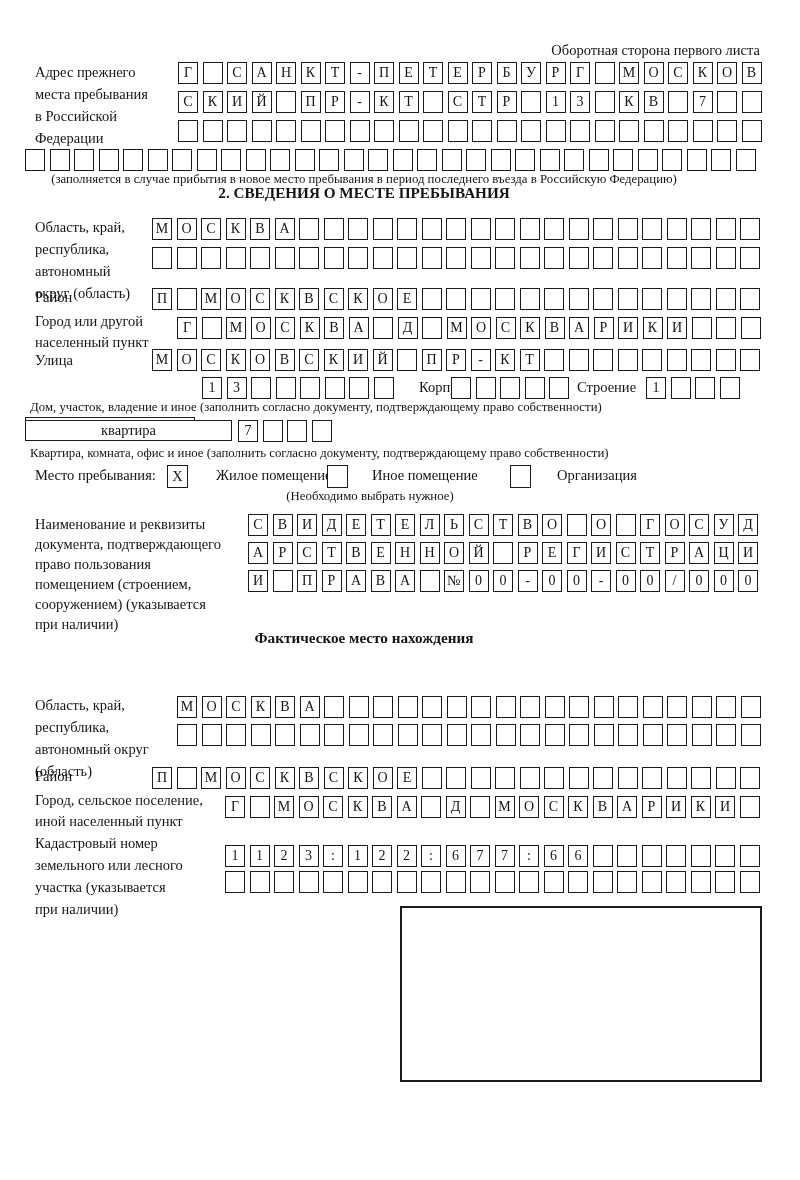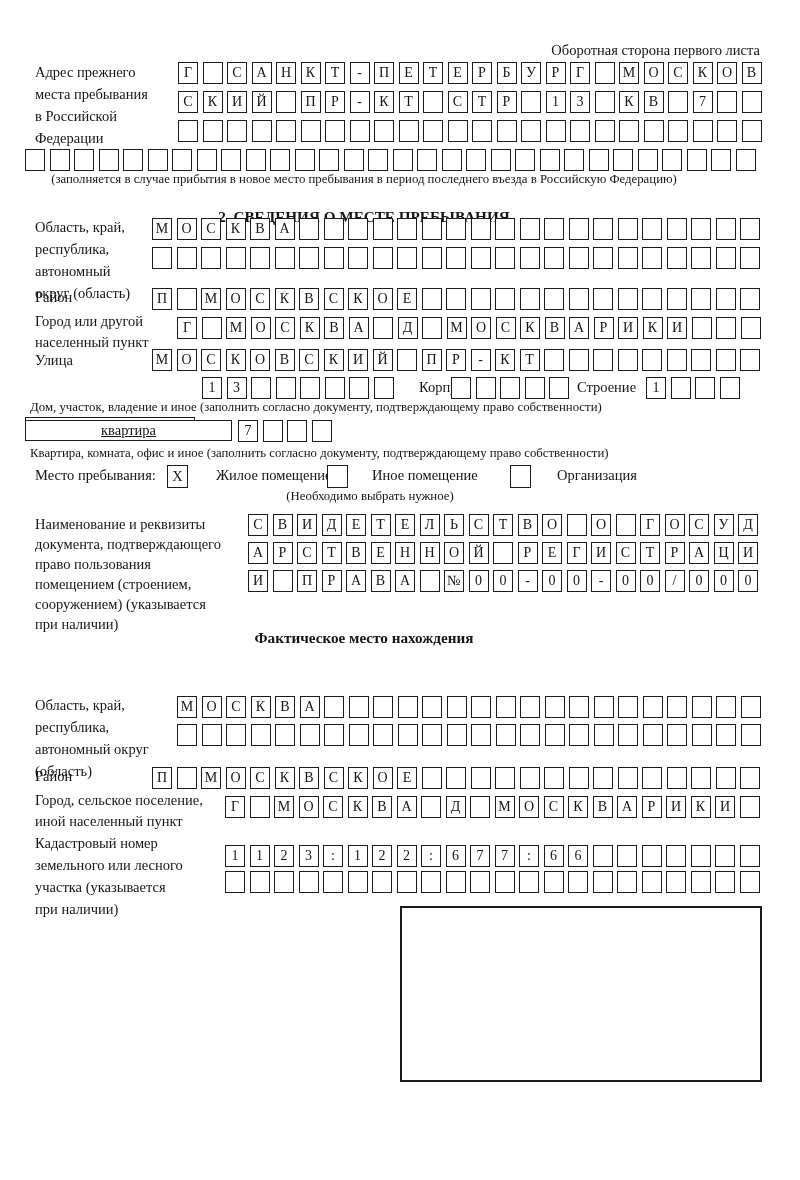--- a/index.html
+++ b/index.html
@@ -39,37 +39,37 @@
 <div class="page">
 
   <div class="abs corner" style="top:42px;right:40px;">Оборотная сторона первого листа</div>
 
   <div class="abs lbl" style="left:35px;top:61px;">Адрес прежнего
 места пребывания
 в Российской
 Федерации</div>
   <div class="abs note center" style="top:172px;">(заполняется в случае прибытия в новое место пребывания в период последнего въезда в Российскую Федерацию)</div>
 
-  <div class="abs title center" style="top:184px;margin-top:24px;">2. СВЕДЕНИЯ О МЕСТЕ ПРЕБЫВАНИЯ</div>
+  <div class="abs title center" style="top:184px;">2. СВЕДЕНИЯ О МЕСТЕ ПРЕБЫВАНИЯ</div>
 
   <div class="abs lbl" style="left:35px;top:216px;">Область, край,
 республика,
 автономный
 округ (область)</div>
   <div class="abs lbl" style="left:35px;top:286px;">Район</div>
   <div class="abs lbl lh21" style="left:35px;top:311px;">Город или другой
 населенный пункт</div>
   <div class="abs lbl" style="left:35px;top:349px;">Улица</div>
 
   <div class="boxlabel" style="left:25px;top:377px;width:170px;height:20px;margin-top:40px;">дом</div>
   <div class="abs inlinelbl" style="left:419px;top:379px;">Корпус</div>
   <div class="abs inlinelbl" style="left:577px;top:379px;">Строение</div>
   <div class="abs note" style="left:30px;top:400px;">Дом, участок, владение и иное (заполнить согласно документу, подтверждающему право собственности)</div>
 
-  <div class="boxlabel" style="left:25px;top:420px;width:207px;height:21px;text-decoration:underline;">квартира</div>
+  <div class="boxlabel" style="left:25px;top:420px;width:207px;height:21px;">квартира</div>
   <div class="abs note" style="left:30px;top:446px;">Квартира, комната, офис и иное (заполнить согласно документу, подтверждающему право собственности)</div>
 
   <div class="abs inlinelbl" style="left:35px;top:467px;">Место пребывания:</div>
   <div class="abs inlinelbl" style="left:180px;top:467px;margin-left:36px;">Жилое помещение</div>
   <div class="abs inlinelbl" style="left:372px;top:467px;">Иное помещение</div>
   <div class="abs inlinelbl" style="left:557px;top:467px;">Организация</div>
   <div class="abs note" style="left:0;top:489px;width:670px;text-align:center;margin-left:35px;">(Необходимо выбрать нужное)</div>
 
   <div class="abs lbl lh20" style="left:35px;top:514px;">Наименование и реквизиты
 документа, подтверждающего

